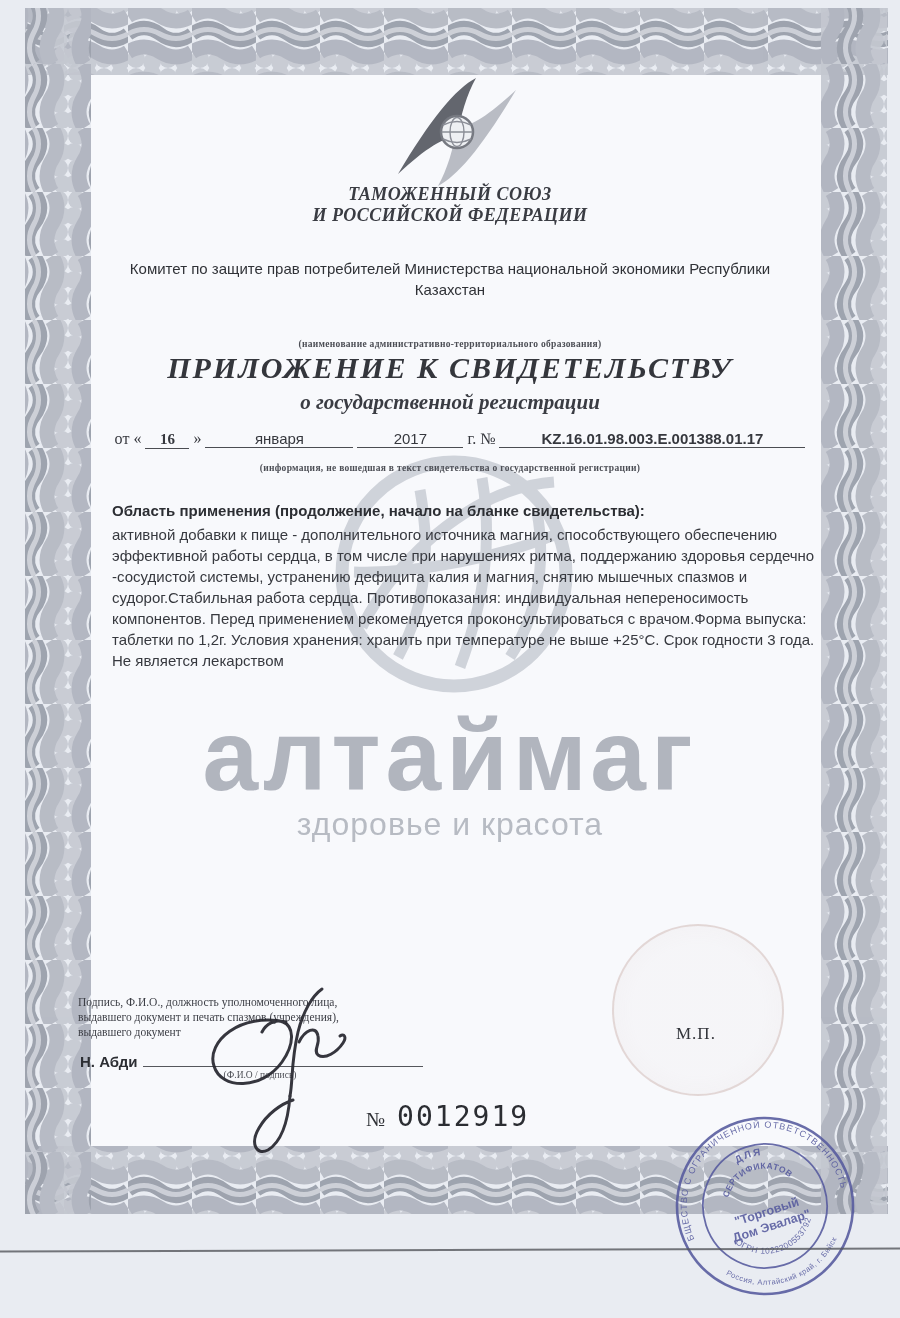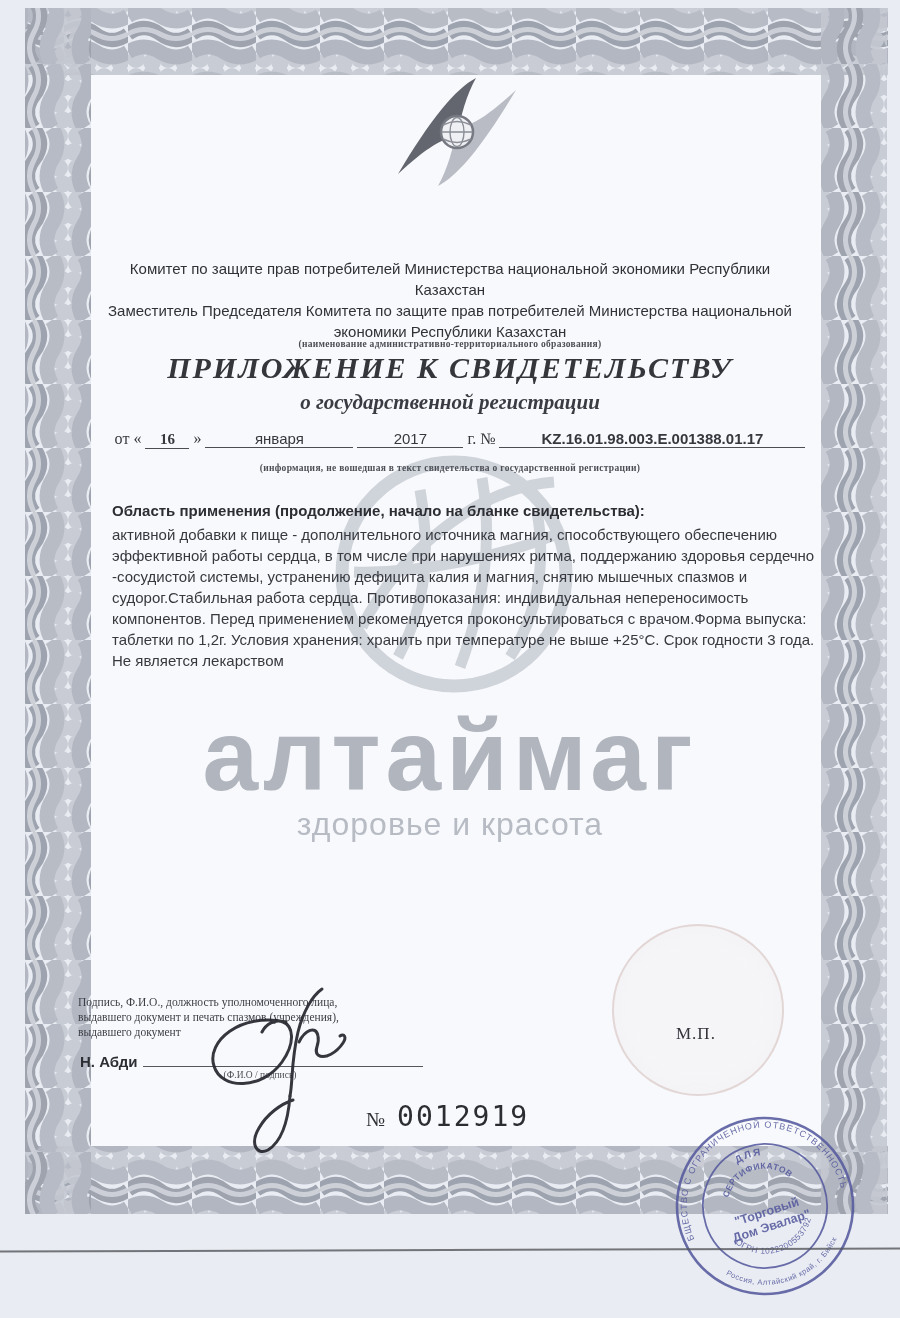--- a/index.html
+++ b/index.html
@@ -116,25 +116,26 @@
 
   <svg class="abs logo-svg" viewBox="0 0 170 112">
     <path d="M104,2 C84,12 58,44 26,98 C56,70 74,60 86,61 C88,40 95,18 104,2 Z" fill="#63666e"></path>
     <path d="M66,110 C86,100 112,68 144,14 C114,42 96,52 84,51 C82,72 75,94 66,110 Z" fill="#b9bcc4"></path>
     <circle cx="85" cy="56" r="16" fill="#eef0f3" stroke="#767981" stroke-width="2.5"></circle>
     <ellipse cx="85" cy="56" rx="7" ry="14.5" fill="none" stroke="#8b8e97" stroke-width="1.4"></ellipse>
     <path d="M71,49 Q85,42 99,49 M71,63 Q85,70 99,63 M69.5,56 L100.5,56" fill="none" stroke="#8b8e97" stroke-width="1.4"></path>
   </svg>
 
   <div class="abs union">
+    <div>ТАМОЖЕННЫЙ СОЮЗ</div>
+    <div>И РОССИЙСКОЙ ФЕДЕРАЦИИ</div>
   </div>
 
   <div class="abs issuer">
     <div>Комитет по защите прав потребителей Министерства национальной экономики Республики Казахстан</div>
-    <div>Заместитель Председателя Комитета по защите прав потребителей Министерства национальной экономики Республики Казахстан</div>
   </div>
   <div class="abs small-caption" style="top:339px">(наименование административно-территориального образования)</div>
 
   <div class="abs doc-title">ПРИЛОЖЕНИЕ К СВИДЕТЕЛЬСТВУ</div>
   <div class="abs doc-subtitle">о государственной регистрации</div>
 
   <div class="abs dateline">
     <span class="lbl">от «</span>
     <span class="fill f-day">16</span>
     <span class="lbl">»</span>

